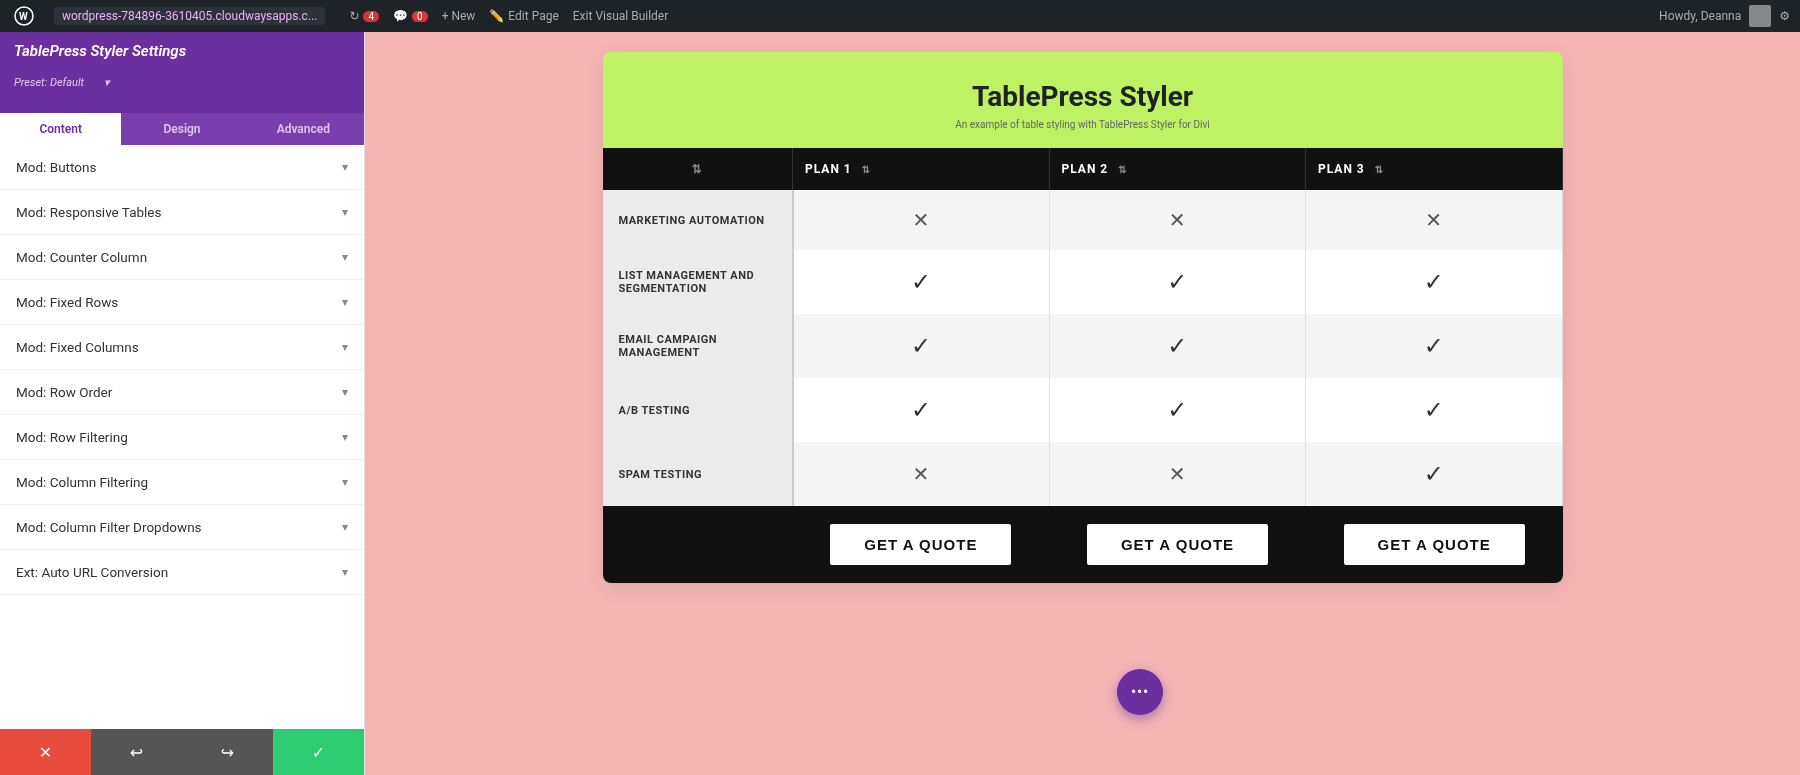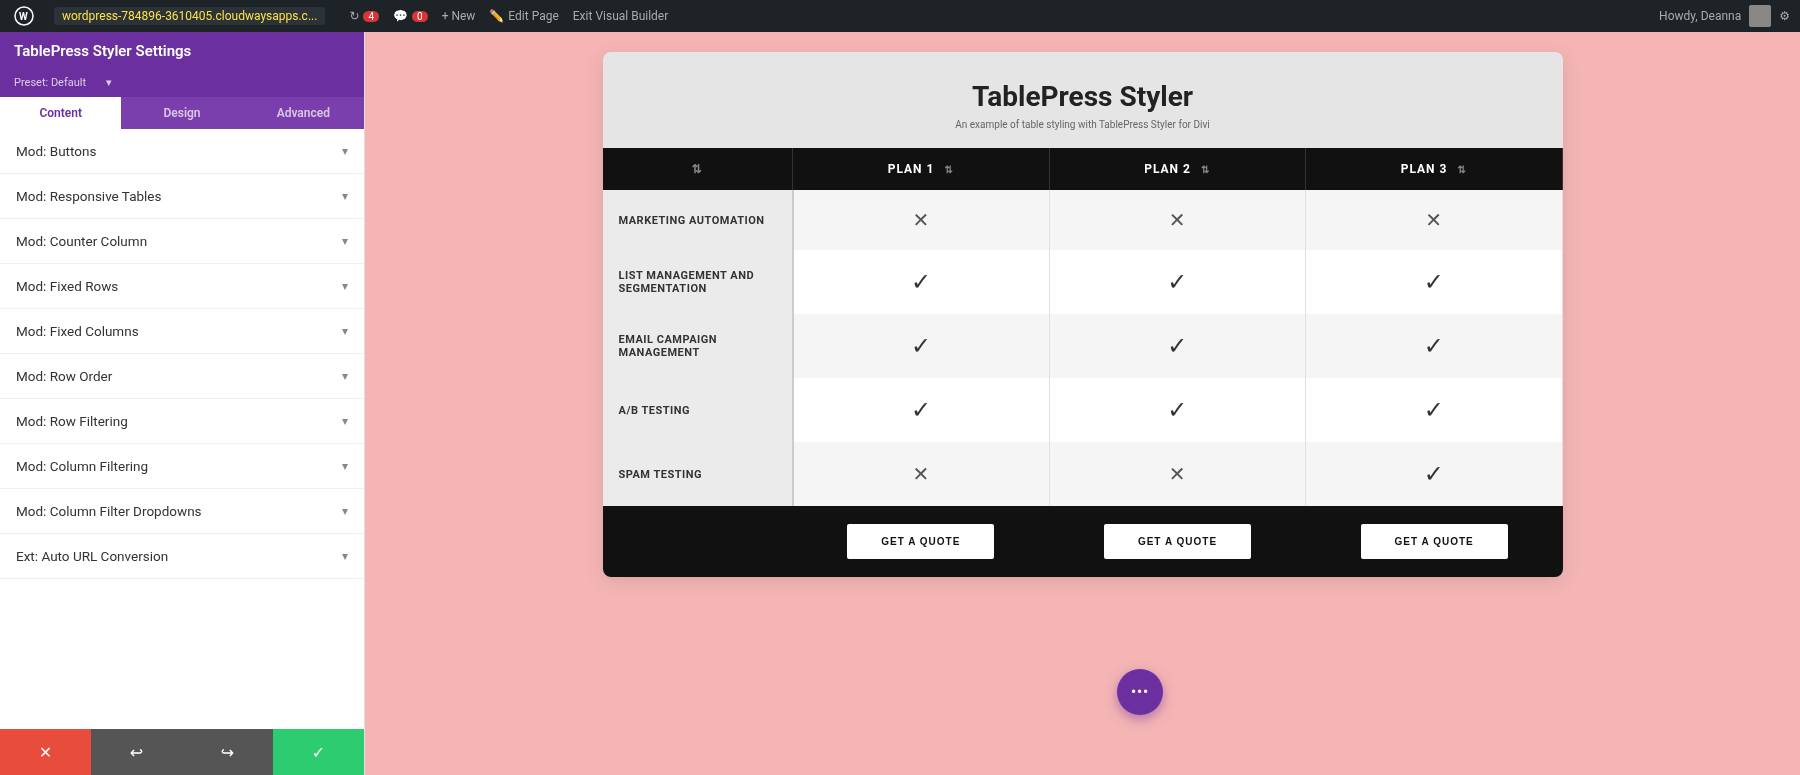--- a/index.html
+++ b/index.html
@@ -26,21 +26,21 @@
     .top-bar-url {
       color: #aaa;
       font-size: 12px;
       background: #2c3338;
       border-radius: 3px;
       padding: 2px 8px;
       display: flex;
       align-items: center;
       gap: 6px;
     }
-    .top-bar-url span { color: #fde047; }
+    .top-bar-url span { color: #f0abfc; }
     .top-bar-actions {
       display: flex;
       align-items: center;
       gap: 14px;
       margin-left: 8px;
     }
     .top-bar-action {
       color: #aaa;
       font-size: 12px;
       display: flex;
@@ -83,21 +83,22 @@
       background: #fff;
       display: flex;
       flex-direction: column;
       flex-shrink: 0;
       border-right: 1px solid #e0e0e0;
       overflow: hidden;
     }
     .sidebar-header {
       background: #6b2fa0;
       color: #fff;
-      padding: 10px 14px 8px;
+      padding: 10px 14px 24px;
+      font-style: italic;
     }
     .sidebar-header-title {
       font-size: 15px;
       font-weight: 600;
     }
     .sidebar-header-preset {
       font-size: 11px;
       color: rgba(255,255,255,0.75);
       margin-top: 16px;
       display: flex;
@@ -161,21 +162,21 @@
       background: #f5b5b5;
       display: flex;
       align-items: flex-start;
       justify-content: center;
       padding: 20px;
       overflow: auto;
     }
 
     
     .table-card {
-      background: #e5e5e5;
+      background: #bef264;
       border-radius: 8px;
       box-shadow: 0 4px 20px rgba(0,0,0,0.1);
       width: 960px;
       overflow: hidden;
     }
     .table-card-header {
       text-align: center;
       padding: 28px 20px 18px;
     }
     .table-card-title {
@@ -196,21 +197,21 @@
     }
     .pricing-table thead tr {
       background: #111;
     }
     .pricing-table thead th {
       color: #fff;
       font-size: 12px;
       font-weight: 700;
       letter-spacing: 1px;
       padding: 14px 12px;
-      text-align: center;
+      text-align: left;
       border-right: 1px solid #333;
     }
     .pricing-table thead th:first-child {
       width: 190px;
       text-align: center;
     }
     .pricing-table thead th .sort-icon {
       color: #888;
       font-size: 10px;
       margin-left: 6px;
@@ -258,21 +259,21 @@
     }
     .table-footer-cell:first-child {
       max-width: 190px;
       flex: 0 0 190px;
     }
     .get-quote-btn {
       background: #fff;
       color: #111;
       border: 2px solid #fff;
       padding: 10px 32px;
-      font-size: 10px;
+      font-size: 15px;
       font-weight: 700;
       letter-spacing: 1px;
       cursor: pointer;
       border-radius: 2px;
     }
 
     
     .fab {
       position: fixed;
       bottom: 60px;

